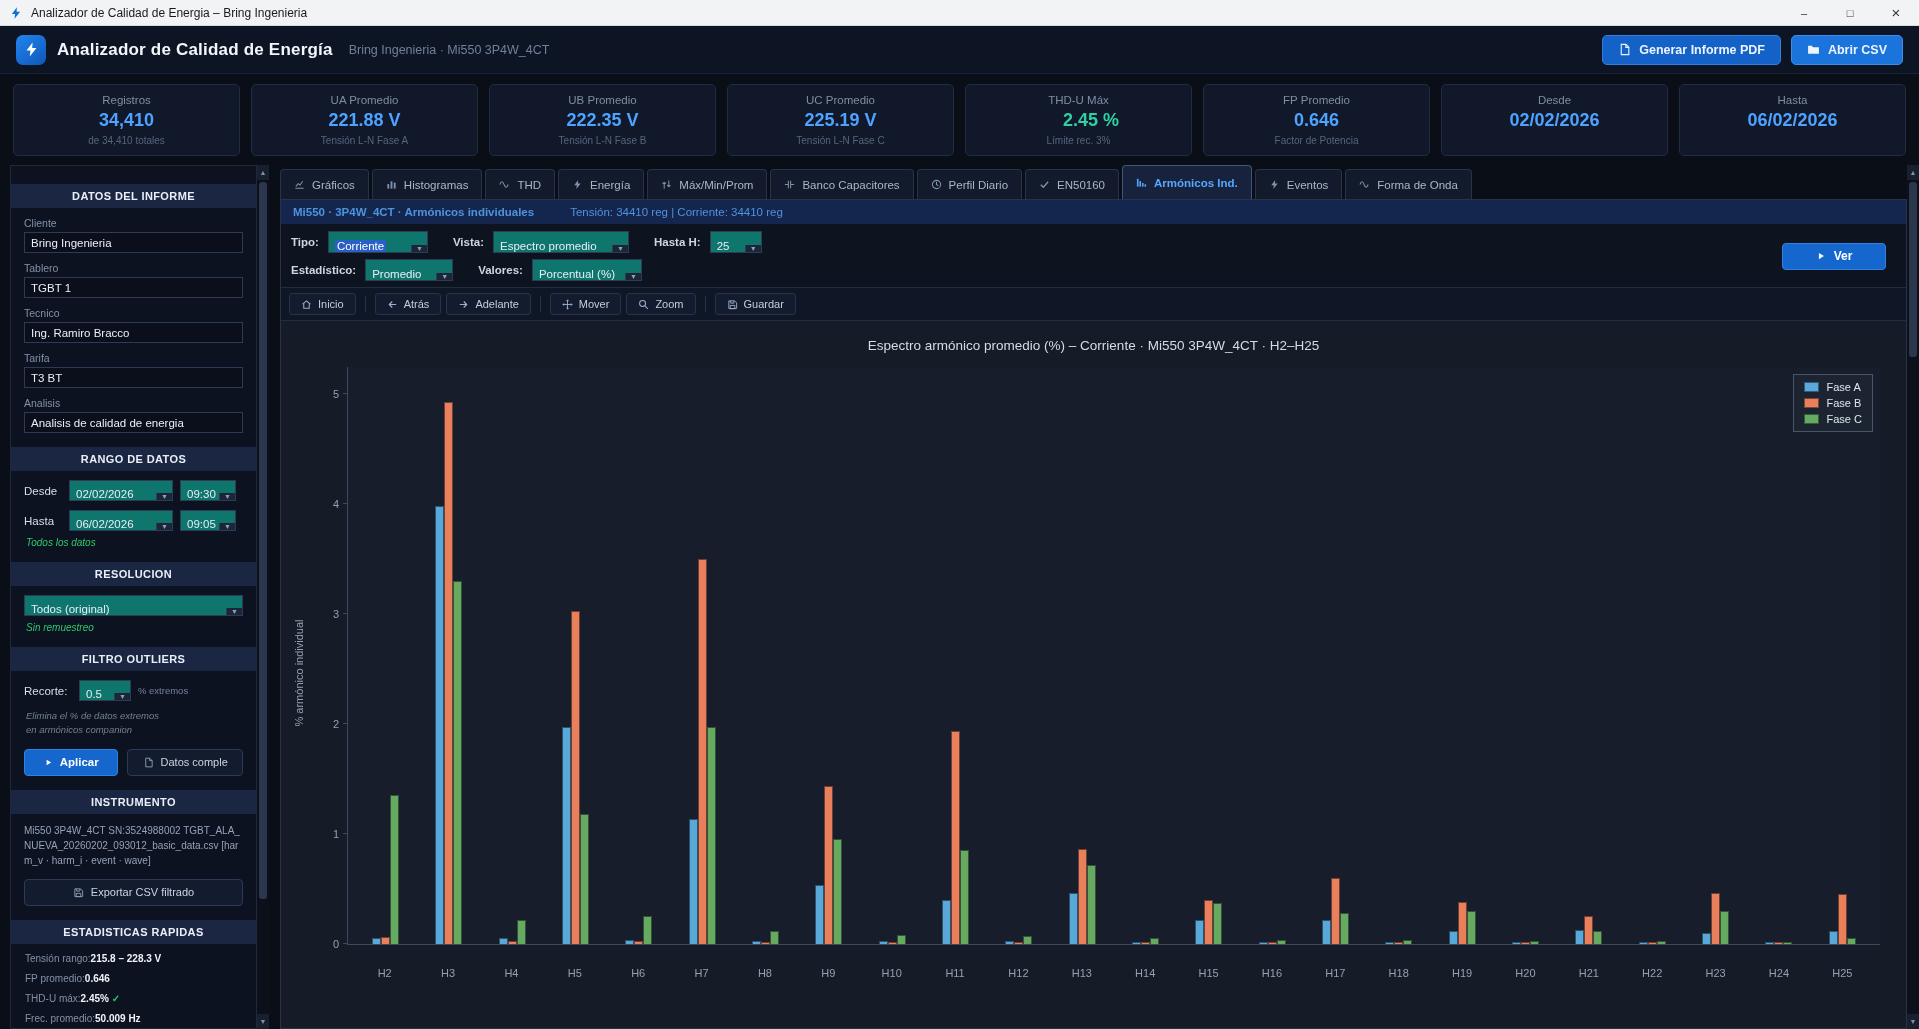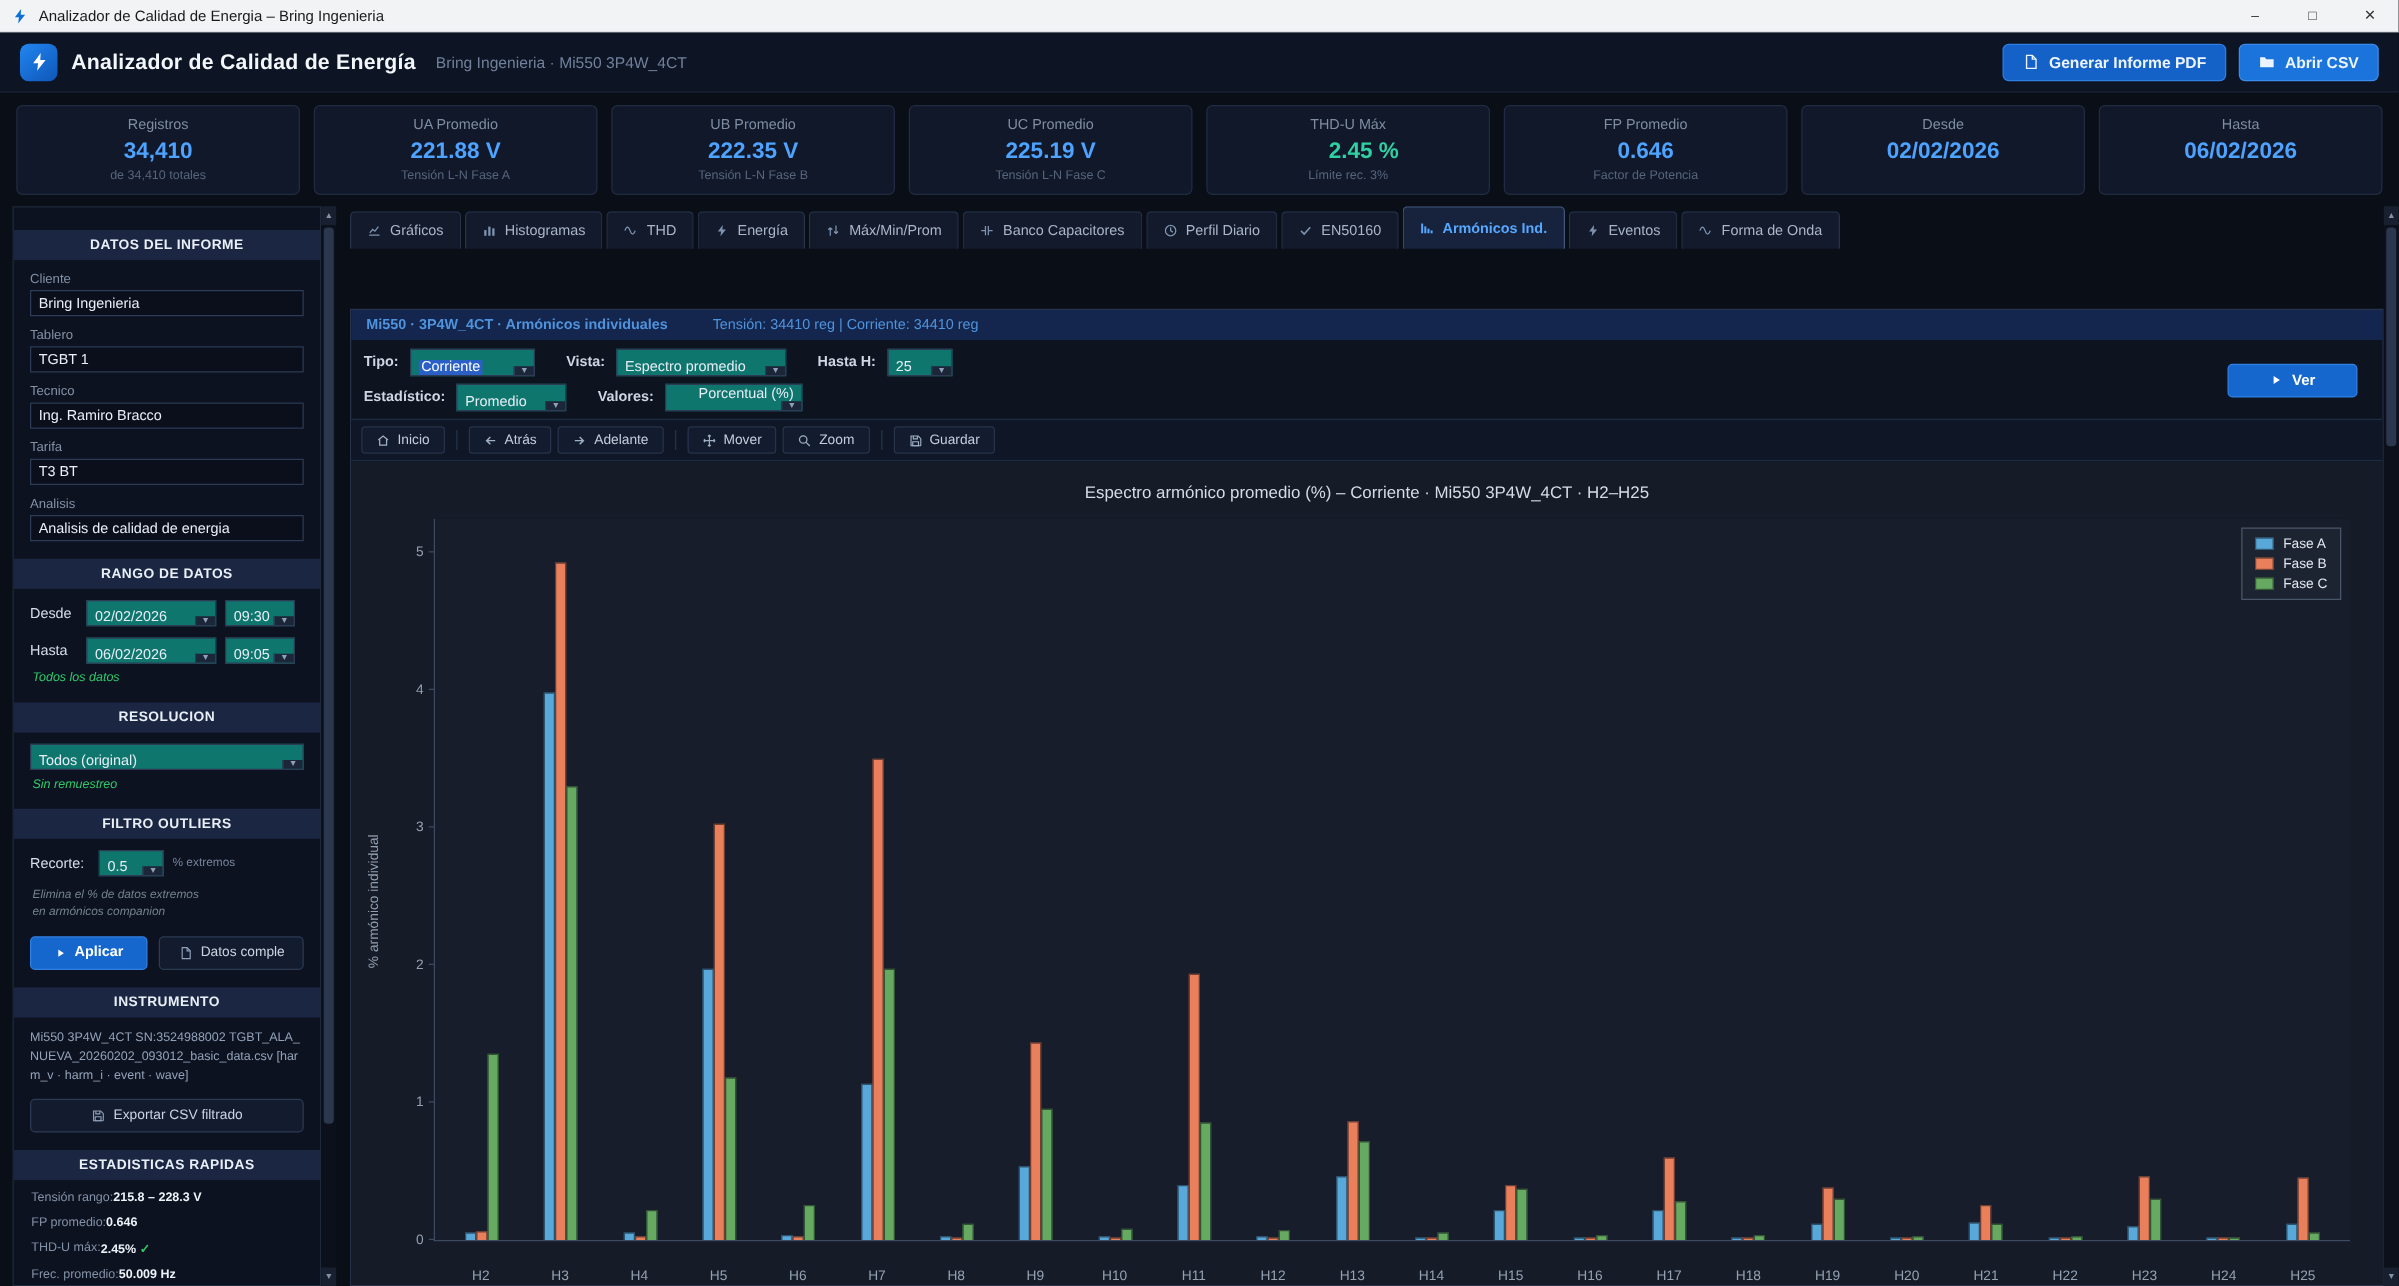--- a/index.html
+++ b/index.html
@@ -44,21 +44,21 @@
   .sec-h.first { margin-top: 18px; }
   .f-label { font-size: 10.5px; color: #8391a6; margin: 9px 13px 3px; }
   .f-input { display: block; width: calc(100% - 26px); margin: 0 13px; height: 21px; background: #0a0f1b; border: 1px solid #2d3b54; color: #e9eff7; font-size: 11.5px; padding: 0 6px; font-family: inherit; }
   .rg-row { display: flex; align-items: center; gap: 7px; margin: 9px 13px 0; }
   .rg-label { width: 38px; font-size: 11.5px; color: #d7dfeb; flex: none; }
   .rg-label.w52 { width: 48px; }
   .combo { display: inline-flex; align-items: flex-end; height: 21px; background: #0f766e; border: 1px solid #2d3b54; }
   .combo .cval { flex: 1; display: flex; align-items: center; padding: 0 6px; font-size: 11.5px; color: #e6edf6; white-space: nowrap; overflow: hidden; }
   .combo .cbtn { width: 16px; background: #1b2638; border-left: 1px solid #2d3b54; color: #8fa0b8; font-size: 7px; display: flex; align-items: center; justify-content: center; }
   .w104 { width: 104px; } .w56 { width: 56px; } .w52 { width: 52px; }
-  .w100 { width: 100px; } .w136 { width: 136px; } .w88 { width: 88px; } .w110 { width: 110px; flex-direction: column; }
+  .w100 { width: 100px; } .w136 { width: 136px; } .w88 { width: 88px; } .w110 { width: 110px; }
   .grow { flex: 1; }
   .note-green { font-size: 10px; font-style: italic; color: #2fc96b; margin: 6px 15px 0; }
   .tiny-gray { font-size: 9.5px; color: #76839a; }
   .hint { font-size: 9.5px; font-style: italic; color: #73808f; margin: 8px 15px 0; line-height: 1.5; }
   .btn-row { display: flex; gap: 9px; margin: 11px 13px 0; }
   .btn-blue { flex: 1; height: 27px; background: #1567cd; border: 1px solid #3181e4; border-radius: 4px; display: flex; align-items: center; justify-content: center; gap: 7px; color: #fff; font-size: 11.5px; font-weight: bold; }
   .btn-blue .icon { width: 9px; height: 9px; }
   .btn-dark { flex: 1.1; height: 27px; background: #131c2e; border: 1px solid #2c3a54; border-radius: 4px; display: flex; align-items: center; justify-content: center; gap: 7px; color: #c9d4e2; font-size: 11px; white-space: nowrap; overflow: hidden; padding: 0 6px; }
   .btn-dark .icon { width: 11px; height: 11px; color: #8fa0b8; flex: none; }
   .btn-dark.export { margin: 11px 13px 0; flex: none; width: calc(100% - 26px); }
@@ -68,21 +68,21 @@
   .qs-value { font-size: 10px; font-weight: bold; color: #eef3f9; }
   .qs-check { color: #2fc96b; }
 
   
   .vscroll { width: 12px; background: #0b101b; display: flex; flex-direction: column; }
   .vs-arrow { height: 15px; background: #18202f; color: #8291a6; font-size: 7px; display: flex; align-items: center; justify-content: center; }
   .vs-track { flex: 1; position: relative; }
   .vs-thumb { position: absolute; left: 2px; right: 2px; background: #2b374c; border-radius: 3px; }
 
   
-  .main { flex: 1; min-width: 0; margin-left: 11px; display: flex; flex-direction: column; gap: 48px; }
+  .main { flex: 1; min-width: 0; margin-left: 11px; display: flex; flex-direction: column; }
   .tabbar { display: flex; gap: 3px; align-items: flex-end; height: 34px; }
   .tab { height: 30px; display: flex; align-items: center; gap: 7px; padding: 0 13px; background: #121a2b; border: 1px solid #26334b; border-bottom: none; border-radius: 4px 4px 0 0; font-size: 11.5px; color: #aab6c8; white-space: nowrap; }
   .tab .icon { width: 11px; height: 11px; color: #7f93b0; }
   .tab.active { height: 34px; background: #17233c; color: #55a7ff; border-color: #41557a; font-weight: bold; }
   .tab.active .icon { color: #55a7ff; }
   .panel { flex: 1; border: 1px solid #26334b; background: #0d131f; display: flex; flex-direction: column; min-height: 0; }
   .infobar { height: 24px; background: #14264d; display: flex; align-items: center; gap: 36px; padding: 0 12px; font-size: 11.5px; color: #4e93dd; flex: none; }
   .ib-left { font-weight: bold; }
   .controls { display: flex; align-items: center; padding: 7px 10px 6px; flex: none; }
   .ctrl-rows { display: flex; flex-direction: column; gap: 6px; }

